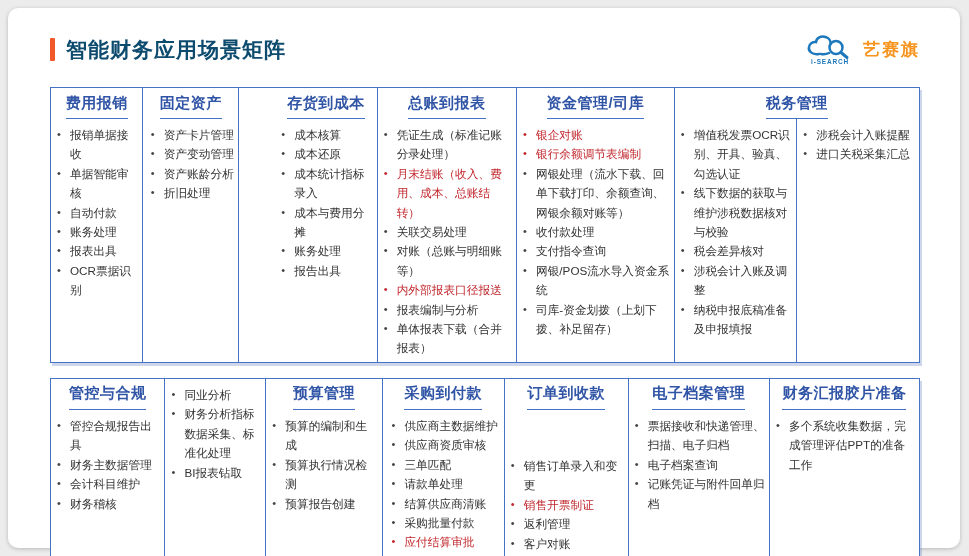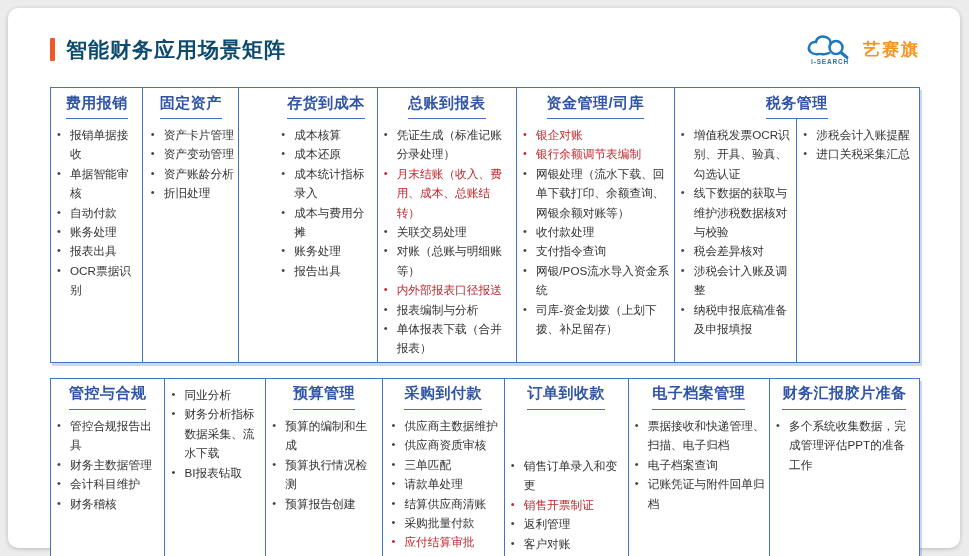--- a/index.html
+++ b/index.html
@@ -296,21 +296,21 @@
       </div>
       <div class="matrix-column" style="flex: 104 1 0px;">
         <div class="col-body">
           <div class="col-group">
             <div class="item">
               <span class="bullet">•</span>
               <span class="item-text">同业分析</span>
             </div>
             <div class="item">
               <span class="bullet">•</span>
-              <span class="item-text">财务分析指标数据采集、流水下载</span>
+              <span class="item-text">财务分析指标数据采集、标准化处理</span>
             </div>
             <div class="item">
               <span class="bullet">•</span>
               <span class="item-text">BI报表钻取</span>
             </div>
           </div>
         </div>
       </div>
       <div class="matrix-column" style="flex: 120 1 0px;">
         <div class="col-header">预算管理</div>

